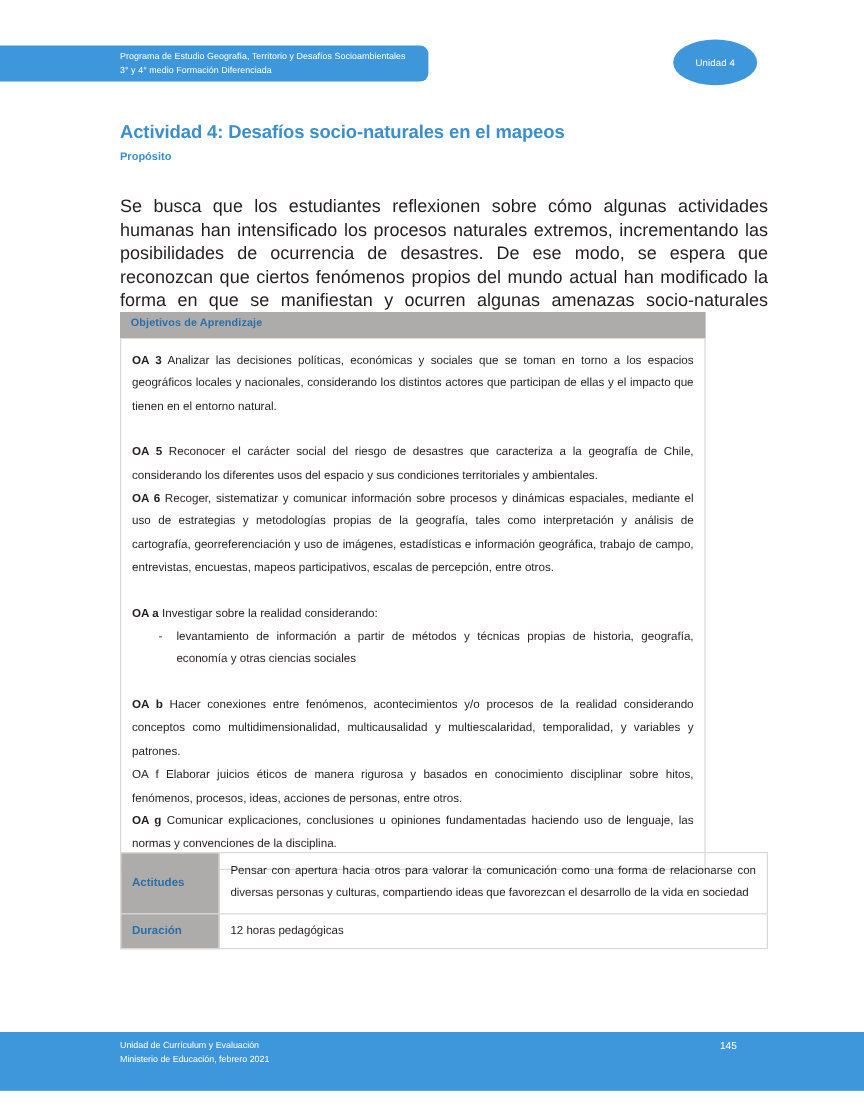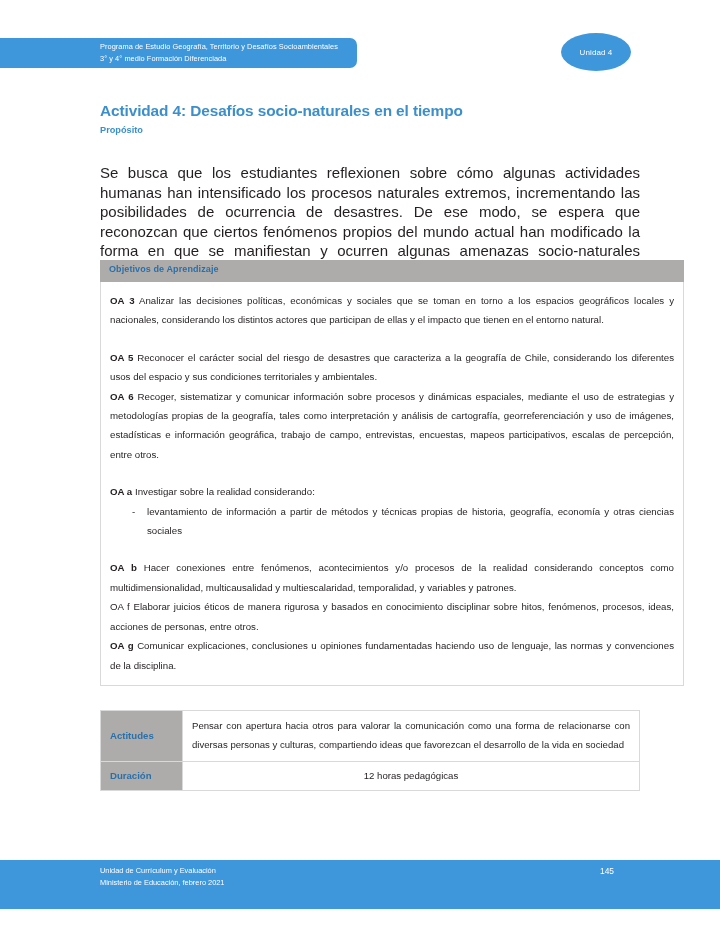--- a/index.html
+++ b/index.html
@@ -87,21 +87,21 @@
     line-height: 19.6px;
     text-align: justify;
     color: #231f20;
   }
 
   
   .oa-wrap {
     position: absolute;
     left: 100px;
     top: 260px;
-    width: 584px;
+    width: 488px;
   }
   .oa-header {
     background: #aeacab;
     height: 22px;
     box-sizing: border-box;
     padding: 4px 0 0 9px;
     font-size: 9px;
     font-weight: bold;
     color: #2a6fa8;
     letter-spacing: 0.1px;
@@ -161,21 +161,21 @@
     font-size: 9px;
     padding: 0 0 0 9px;
     vertical-align: middle !important;
     text-align: left;
   }
   .meta-value {
     padding: 5px 9px 6px 9px;
     text-align: justify;
     color: #231f20;
   }
-  .meta-value.single { padding: 4px 9px 5px 9px; text-align: center; }
+  .meta-value.single { padding: 4px 9px 5px 9px; text-align: left; }
 
   
   .footer-bar {
     position: absolute;
     left: 0;
     top: 860px;
     width: 720px;
     height: 49px;
     background: #3f97db;
     box-sizing: border-box;
@@ -201,21 +201,21 @@
 <div class="header-zone">
   <div class="header-bar">
     <div class="hline">Programa de Estudio Geografía, Territorio y Desafíos Socioambientales</div>
     <div class="hline">3° y 4° medio Formación Diferenciada</div>
   </div>
   <div class="unit-badge">
     <span>Unidad 4</span>
   </div>
 </div>
 
-<h1 class="page-title">Actividad 4: Desafíos socio-naturales en el tiempo</h1>
+<h1 class="page-title">Actividad 4: Desafíos socio-naturales en el mapeos</h1>
 <div class="subhead">Propósito</div>
 <p class="intro-para">Se busca que los estudiantes reflexionen sobre cómo algunas actividades humanas han intensificado los procesos naturales extremos, incrementando las posibilidades de ocurrencia de desastres. De ese modo, se espera que reconozcan que ciertos fenómenos propios del mundo actual han modificado la forma en que se manifiestan y ocurren algunas amenazas socio-naturales respecto de cómo lo hacían en el pasado.</p>
 
 <div class="oa-wrap">
   <div class="oa-header">Objetivos de Aprendizaje</div>
   <div class="oa-body">
 
     <p class="oa-p"><span class="oa-code">OA 3</span><span> Analizar las decisiones políticas, económicas y sociales que se toman en torno a los espacios geográficos locales y nacionales, considerando los distintos actores que participan de ellas y el impacto que tienen en el entorno natural.</span></p>
 
     <p class="oa-p gap-before"><span class="oa-code">OA 5</span><span> Reconocer el carácter social del riesgo de desastres que caracteriza a la geografía de Chile, considerando los diferentes usos del espacio y sus condiciones territoriales y ambientales.</span></p>

